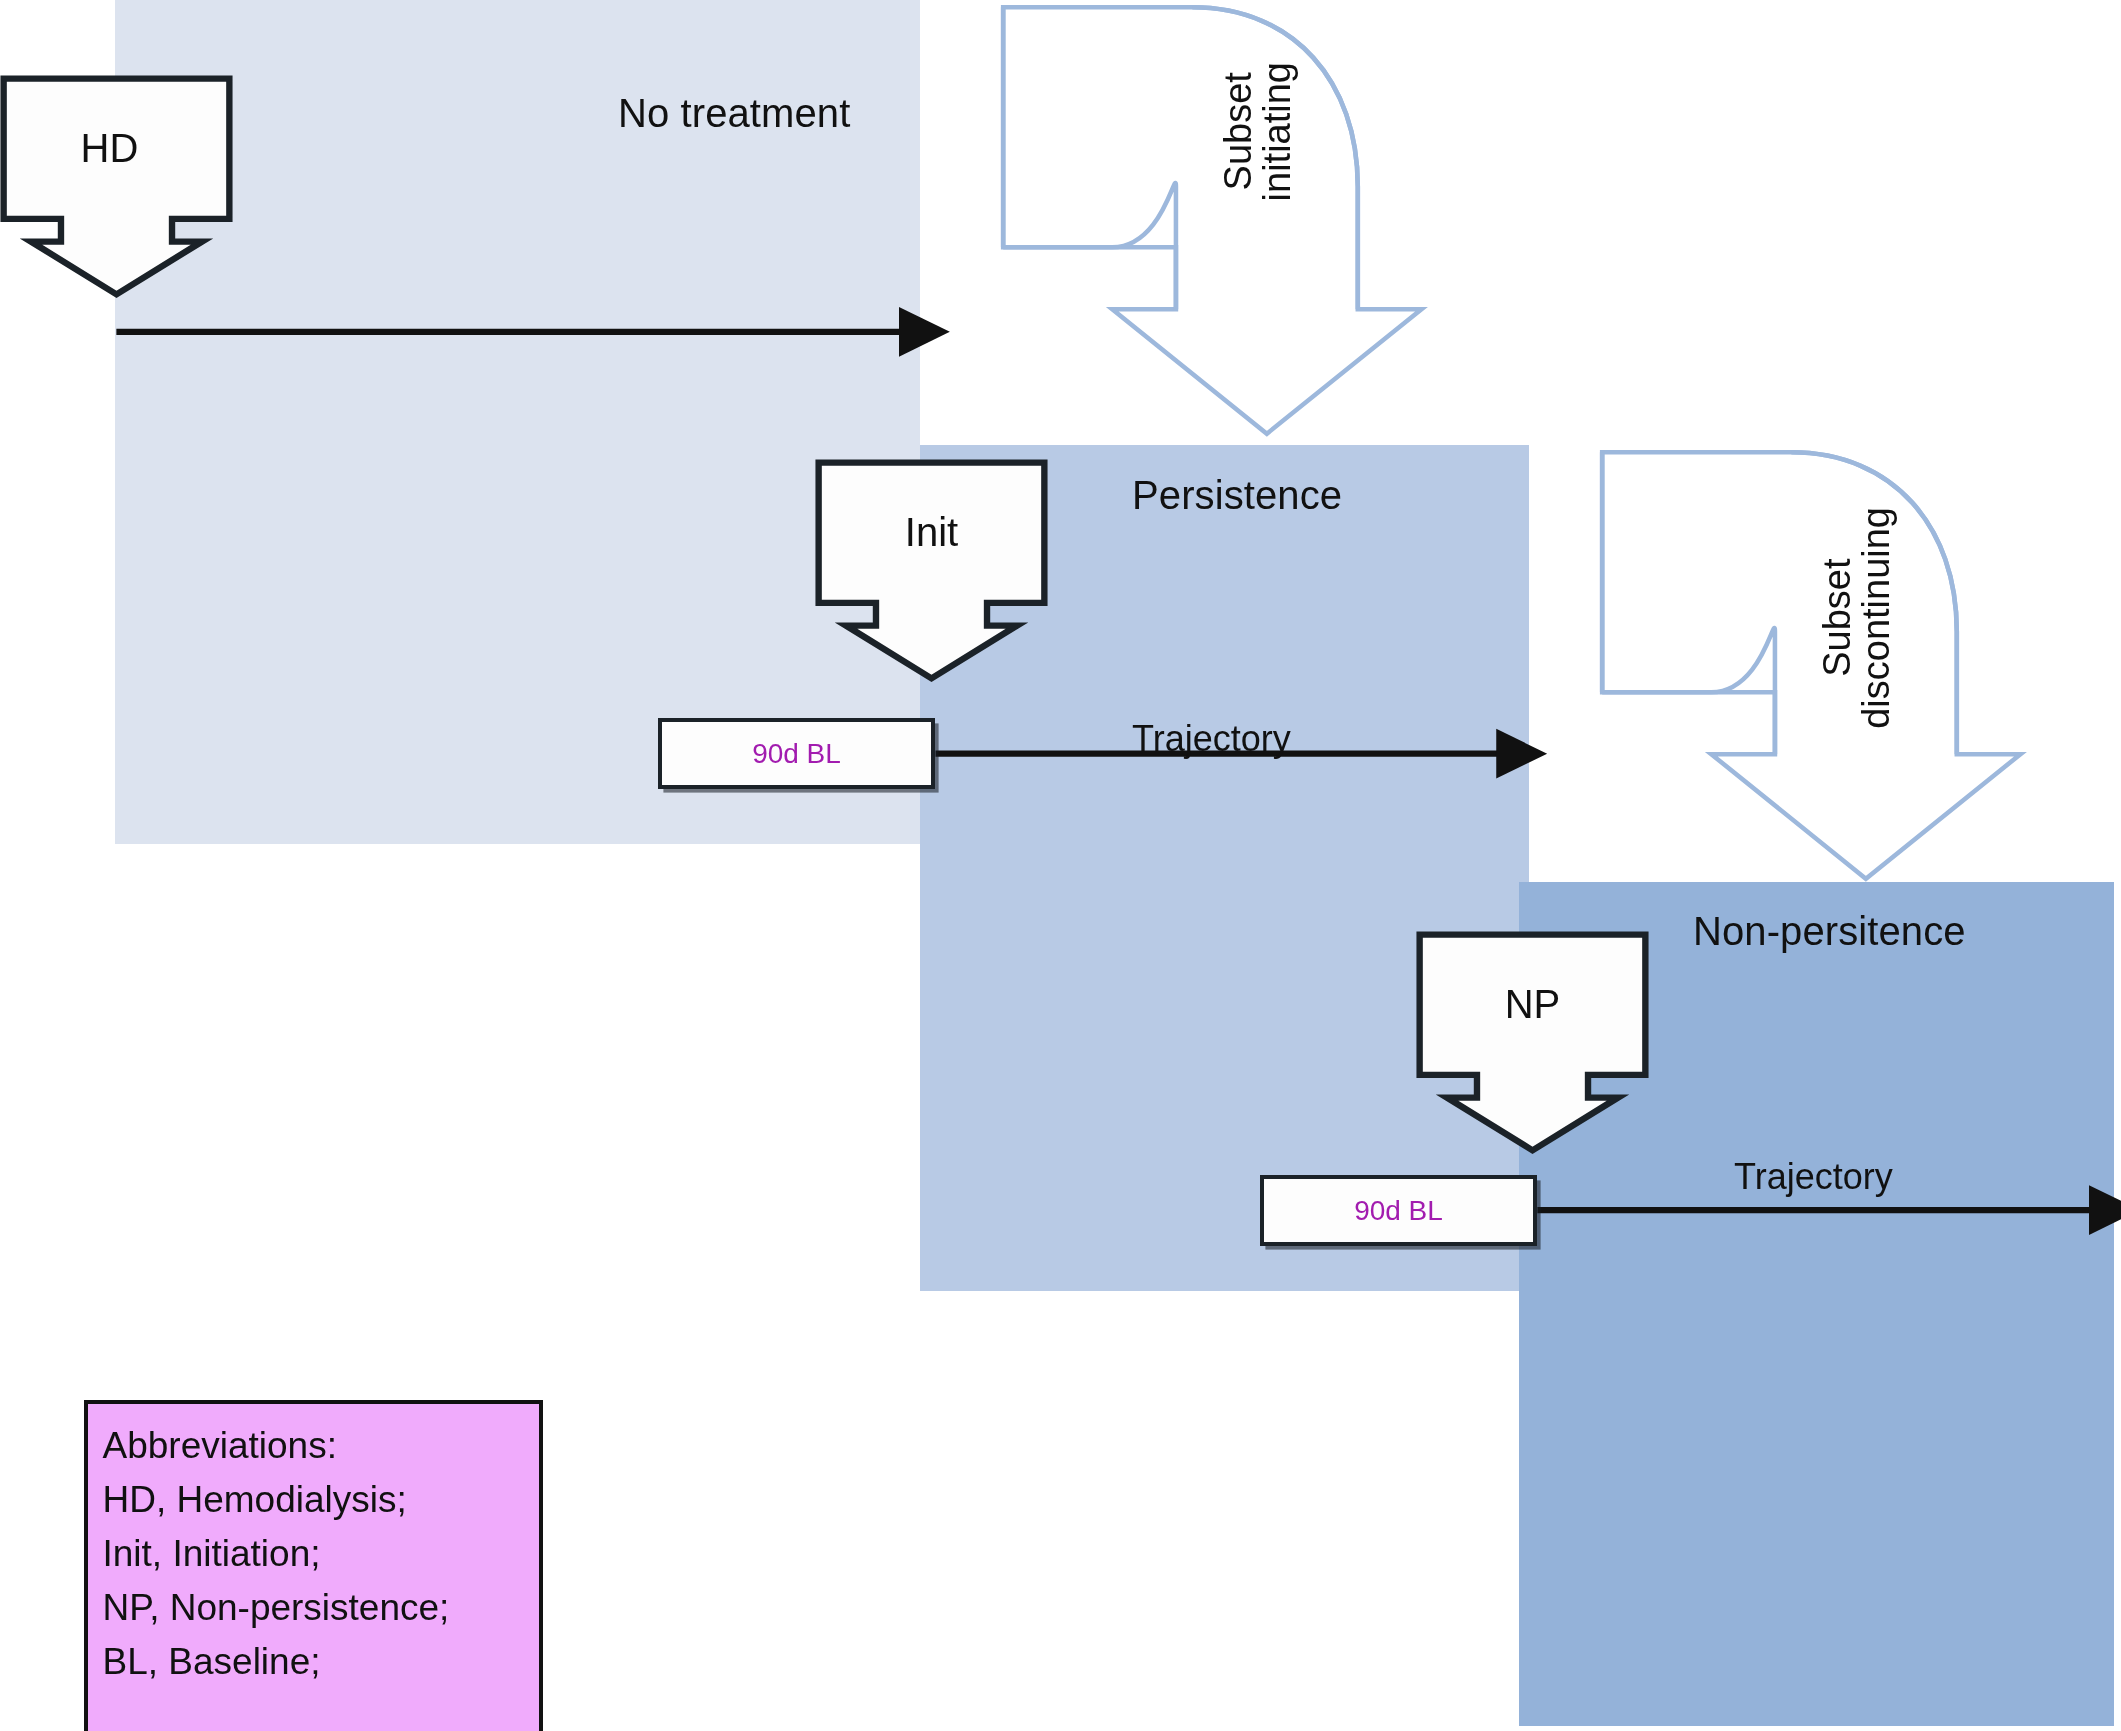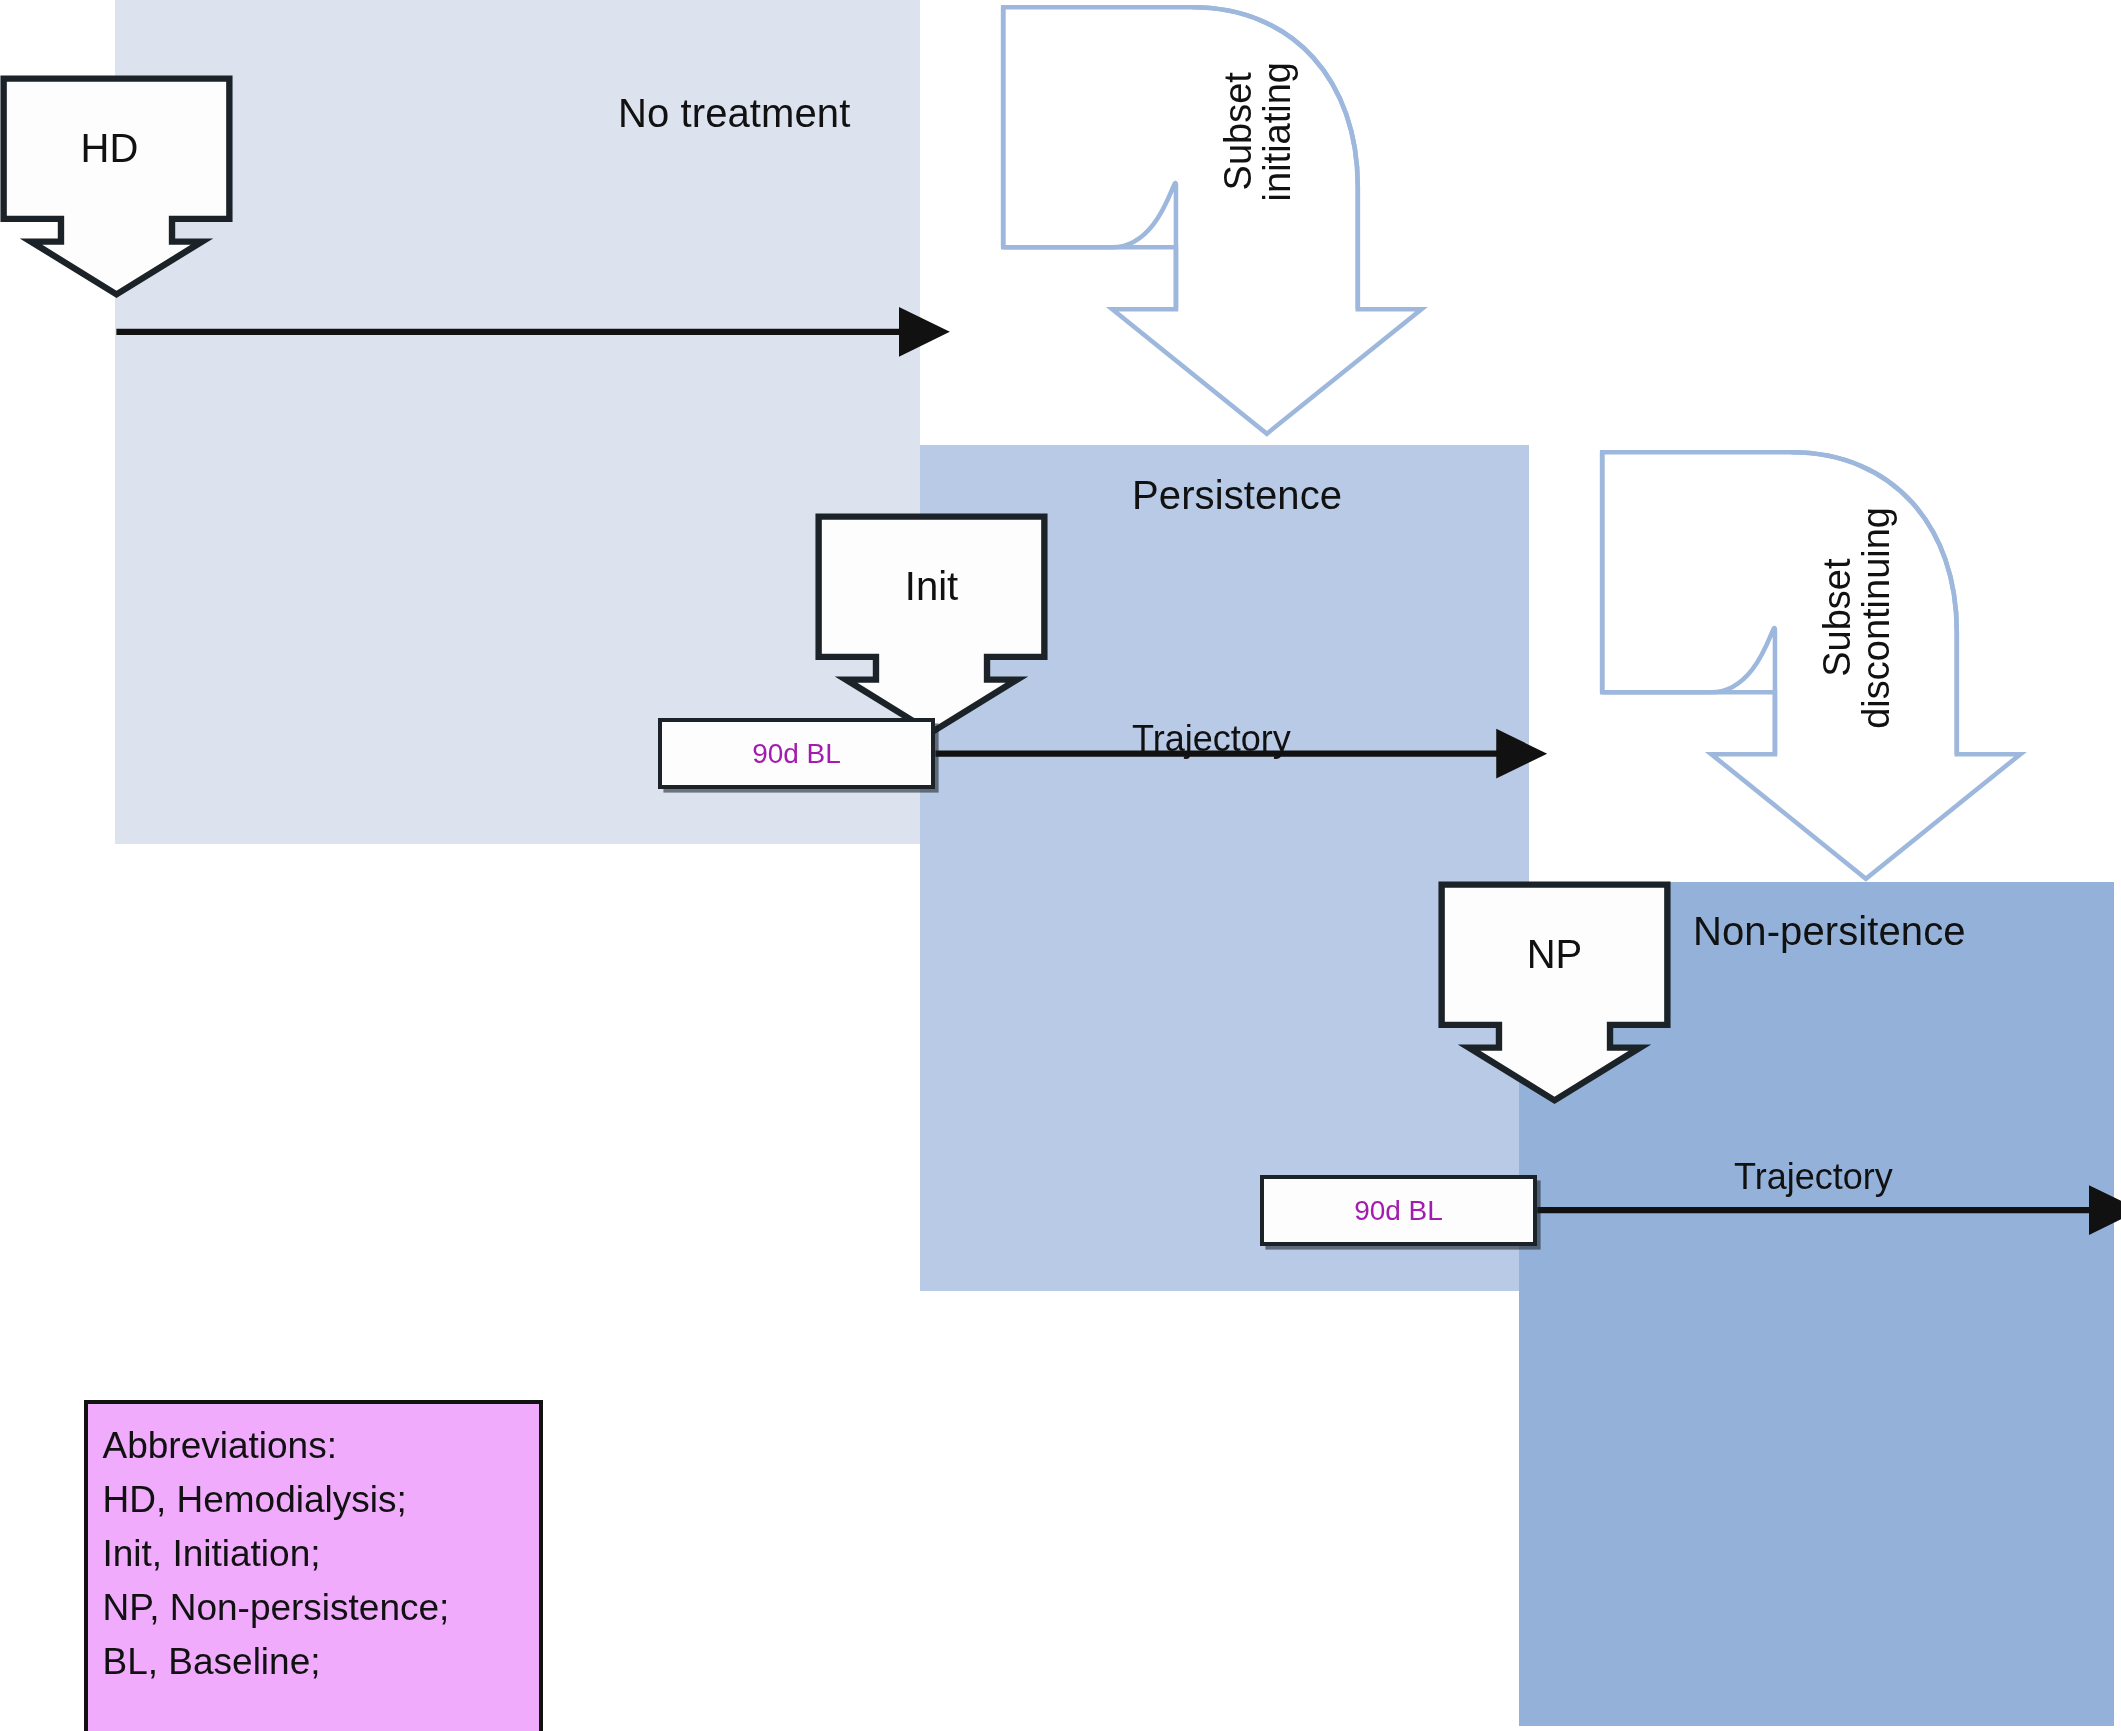--- a/index.html
+++ b/index.html
@@ -56,23 +56,23 @@
     position: absolute;
     left: 0;
     width: 100%;
     text-align: center;
     font-size: 40px;
     color: #111111;
     pointer-events: none;
   }
   #callout-hd  { left: 0px;    top: 75px;  width: 219px; height: 223px; }
   #callout-hd .ctext  { top: 51px; }
-  #callout-init{ left: 815px;  top: 513px; width: 233px; height: 223px; }
+  #callout-init{ left: 815px;  top: 459px; width: 233px; height: 223px; }
   #callout-init .ctext{ top: 51px; }
-  #callout-np  { left: 1416px; top: 881px;width: 233px; height: 223px; margin-left: 22px; }
+  #callout-np  { left: 1416px; top: 931px;width: 233px; height: 223px; }
   #callout-np .ctext  { top: 51px; }
 
   
   .plainbox {
     position: absolute;
     background: #fdfdfd;
     border: 4.5px solid #1b2228;
     box-sizing: border-box;
     box-shadow: 4.5px 4.5px 0 -0.9px rgba(20,26,32,0.55);
     display: flex;

